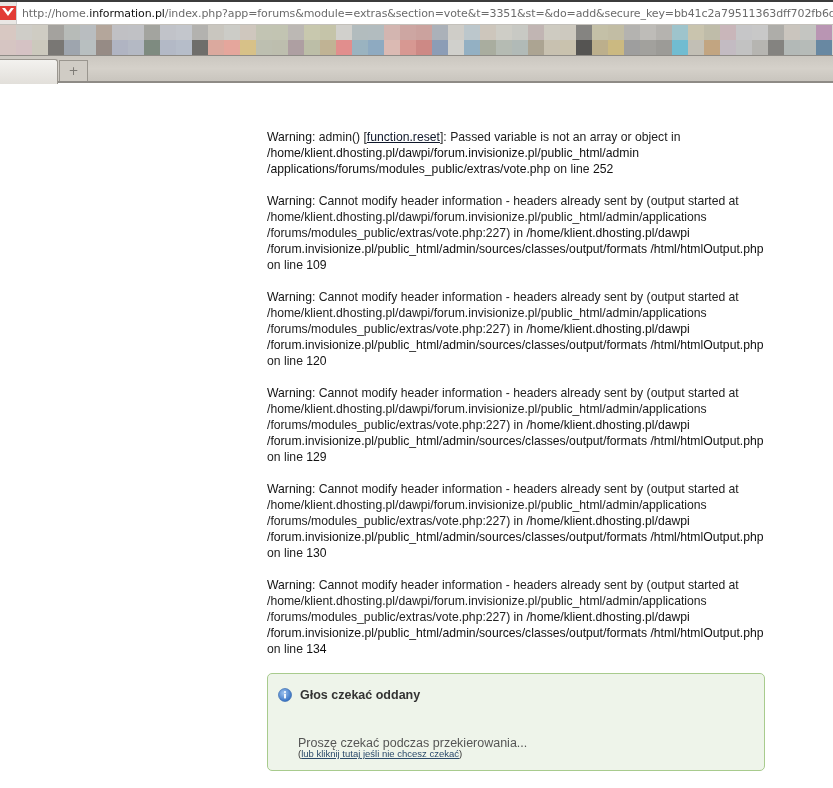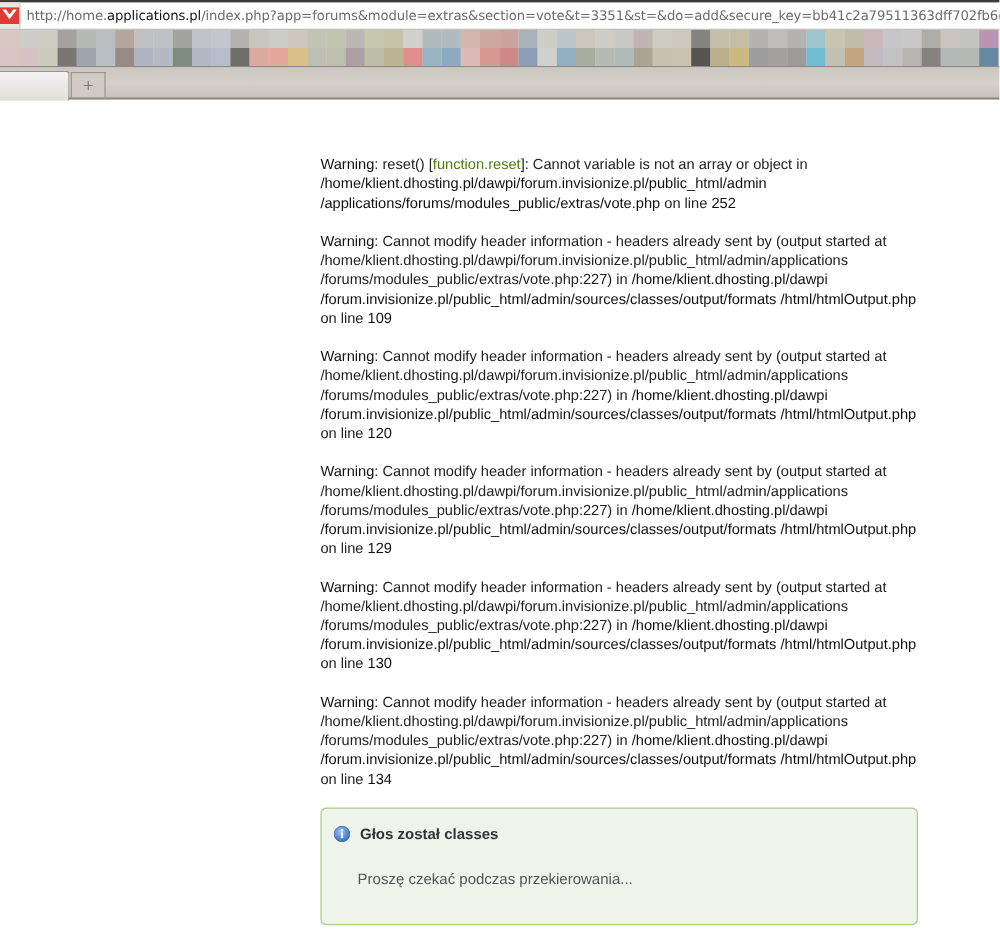--- a/index.html
+++ b/index.html
@@ -57,57 +57,57 @@
       display: flex; align-items: center; justify-content: center;
       color: #7d7a75; font-size: 12px; font-family: "DejaVu Sans", sans-serif;
     }
     
     .content {
       position: absolute; left: 267px; top: 129px; width: 510px;
       font-size: 12.2px; line-height: 16px; color: #222222;
     }
     .warning { margin: 0 0 16px 0; }
     .warning b { font-weight: normal; color: #111; }
-    .warning a { color: #4d7c0f; }
+    .warning a { color: #0f172a; text-decoration: underline; }
     .page-title {
       font-size: 20px; font-weight: normal; color: #1c2837;
       margin: -14px 0 10px 0; line-height: 24px;
     }
     .info-box {
       width: 498px; height: 98px; box-sizing: border-box;
       background: #eef4ea; border: 1px solid #a8cb8d;
       border-radius: 5px;
       position: relative;
     }
     .info-head {
       position: absolute; left: 10px; top: 13px;
       display: flex; align-items: center;
     }
     .info-icon { width: 14px; height: 14px; margin-right: 8px; }
     .info-title { font-weight: bold; font-size: 12.5px; color: #333; }
     .info-msg {
-      position: absolute; left: 30px; top: 51px;
+      position: absolute; left: 30px; top: 61px;
       font-size: 12.5px; color: #555;
     }
     .info-link {
       position: absolute; left: 30px; top: 72px; font-size: 9.5px; color: #333;
     }
     .info-link a { color: #2a4a6a; text-decoration: underline; }
   </style>
 </head>
 <body>
 
 <div class="urlbar">
   <div class="site-icon">
     <svg width="16" height="14" viewBox="0 0 16 14">
       <rect x="0" y="0" width="16" height="14" fill="#e23b35"></rect>
       <path d="M2 2 L8 10 L14 2 L11 2 L8 6 L5 2 Z" fill="#ffffff"></path>
     </svg>
   </div>
-  <div class="url-text"><span>http://home.</span><span class="host">applications.pl</span><span>/index.php?app=forums&amp;module=extras&amp;section=vote&amp;t=3351&amp;st=&amp;do=add&amp;secure_key=bb41c2a79511363dff702fb6df3b32e4</span></div>
+  <div class="url-text"><span>http://home.</span><span class="host">information.pl</span><span>/index.php?app=forums&amp;module=extras&amp;section=vote&amp;t=3351&amp;st=&amp;do=add&amp;secure_key=bb41c2a79511363dff702fb6df3b32e4</span></div>
 </div>
 
 <div class="bookmarks">
   <div class="bm-row" id="bm-top">
       <div class="bm-cell" style="background: rgb(216, 200, 194);"></div>
       <div class="bm-cell" style="background: rgb(207, 205, 200);"></div>
       <div class="bm-cell" style="background: rgb(207, 204, 195);"></div>
       <div class="bm-cell" style="background: rgb(164, 162, 158);"></div>
       <div class="bm-cell" style="background: rgb(183, 187, 184);"></div>
       <div class="bm-cell" style="background: rgb(185, 189, 192);"></div>
@@ -217,21 +217,21 @@
 <div class="tabstrip">
   <div class="tab-active"></div>
   <div class="newtab-btn">
     <span>+</span>
   </div>
 </div>
 
 <div class="content">
 
   <div class="warning">
-    <b>Warning</b><span>: reset() [</span><a>function.reset</a><span>]: Cannot variable is not an array or object in </span><b>/home/klient.dhosting.pl/dawpi/forum.invisionize.pl/public_html/admin /applications/forums/modules_public/extras/vote.php</b><span> on line </span><b>252</b>
+    <b>Warning</b><span>: admin() [</span><a>function.reset</a><span>]: Passed variable is not an array or object in </span><b>/home/klient.dhosting.pl/dawpi/forum.invisionize.pl/public_html/admin /applications/forums/modules_public/extras/vote.php</b><span> on line </span><b>252</b>
   </div>
 
   <div class="warning">
     <b>Warning</b><span>: Cannot modify header information - headers already sent by (output started at /home/klient.dhosting.pl/dawpi/forum.invisionize.pl/public_html/admin/applications /forums/modules_public/extras/vote.php:227) in </span><b>/home/klient.dhosting.pl/dawpi /forum.invisionize.pl/public_html/admin/sources/classes/output/formats /html/htmlOutput.php</b><span> on line </span><b>109</b>
   </div>
 
   <div class="warning">
     <b>Warning</b><span>: Cannot modify header information - headers already sent by (output started at /home/klient.dhosting.pl/dawpi/forum.invisionize.pl/public_html/admin/applications /forums/modules_public/extras/vote.php:227) in </span><b>/home/klient.dhosting.pl/dawpi /forum.invisionize.pl/public_html/admin/sources/classes/output/formats /html/htmlOutput.php</b><span> on line </span><b>120</b>
   </div>
 
@@ -254,17 +254,18 @@
         <defs>
           <radialGradient id="ig" cx="40%" cy="35%" r="70%">
             <stop offset="0" stop-color="#9ec3ef"></stop>
             <stop offset="1" stop-color="#2f6cc0"></stop>
           </radialGradient>
         </defs>
         <circle cx="7" cy="7" r="6.5" fill="url(#ig)" stroke="#2a5ea8" stroke-width="0.6"></circle>
         <rect x="6.1" y="5.8" width="1.8" height="4.6" fill="#ffffff"></rect>
         <circle cx="7" cy="3.9" r="1" fill="#ffffff"></circle>
       </svg>
-      <span class="info-title">Głos został classes</span>
+      <span class="info-title">Głos czekać oddany</span>
     </div>
     <div class="info-msg">Proszę czekać podczas przekierowania...</div>
+    <div class="info-link"><span>(</span><a>lub kliknij tutaj jeśli nie chcesz czekać</a><span>)</span></div>
   </div>
 </div>
 
 </body></html>

